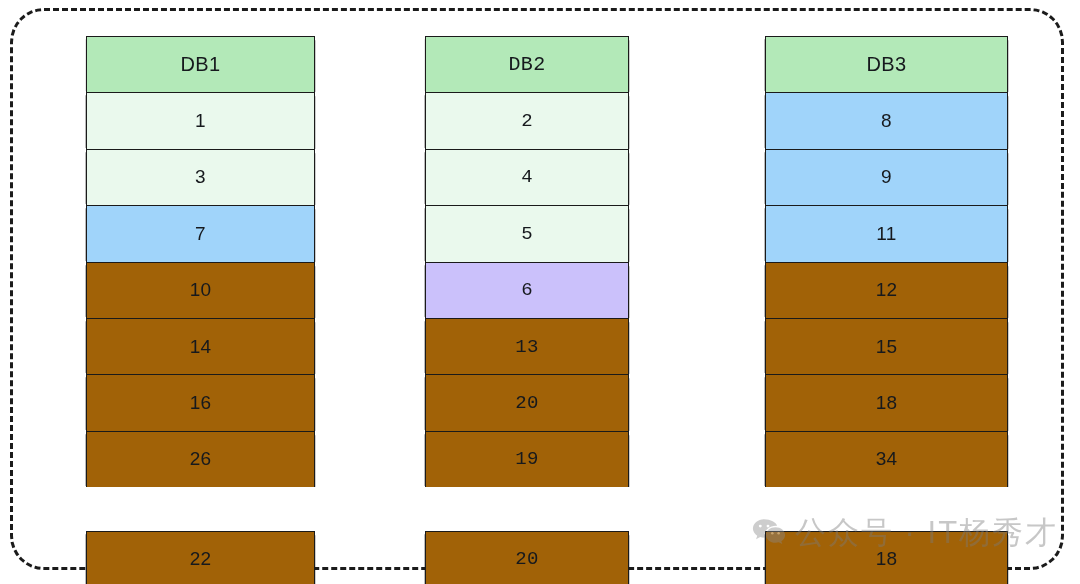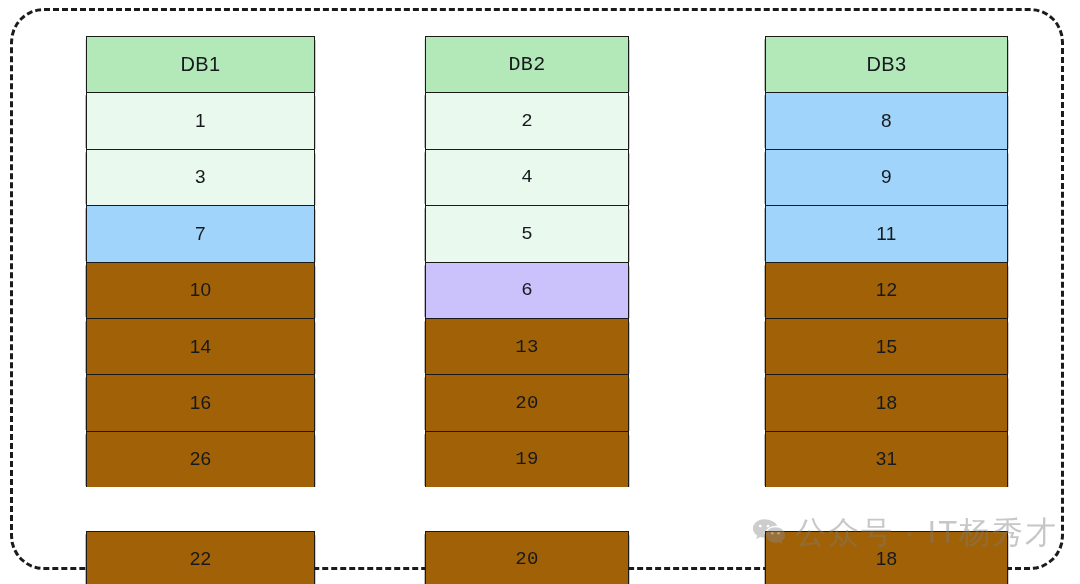--- a/index.html
+++ b/index.html
@@ -157,21 +157,21 @@
         <div class="db-cell sh-pink">20</div>
       </div>
       <div class="db-column col-2">
         <div class="db-cell header sh-green">DB3</div>
         <div class="db-cell sh-blue">8</div>
         <div class="db-cell sh-blue">9</div>
         <div class="db-cell sh-blue">11</div>
         <div class="db-cell sh-pink">12</div>
         <div class="db-cell sh-pink">15</div>
         <div class="db-cell sh-pink">18</div>
-        <div class="db-cell sh-pink">31</div>
+        <div class="db-cell sh-pink">34</div>
         <div class="db-cell sh-pink">18</div>
       </div>
     </div>
 
   <div class="watermark">
     <span class="wm-icon">
       <svg class="wechat-icon" width="34" height="30" viewBox="0 0 34 30" aria-hidden="true">
         <path d="M12.2 1.2C5.9 1.2 0.9 5.4 0.9 10.5c0 2.9 1.7 5.5 4.3 7.2l-1.1 3.5 4.1-2.1c1.2 0.35 2.5 0.55 3.9 0.55 0.35 0 0.7-0.02 1.05-0.05-0.3-0.85-0.45-1.75-0.45-2.65 0-5.1 5-9.2 11.2-9.2 0.4 0 0.8 0.02 1.2 0.06C24.1 4.3 18.7 1.2 12.2 1.2z" fill="#8a8a8a"></path>
         <circle cx="8.3" cy="8.1" r="1.45" fill="#ffffff"></circle>
         <circle cx="16.0" cy="8.1" r="1.45" fill="#ffffff"></circle>

